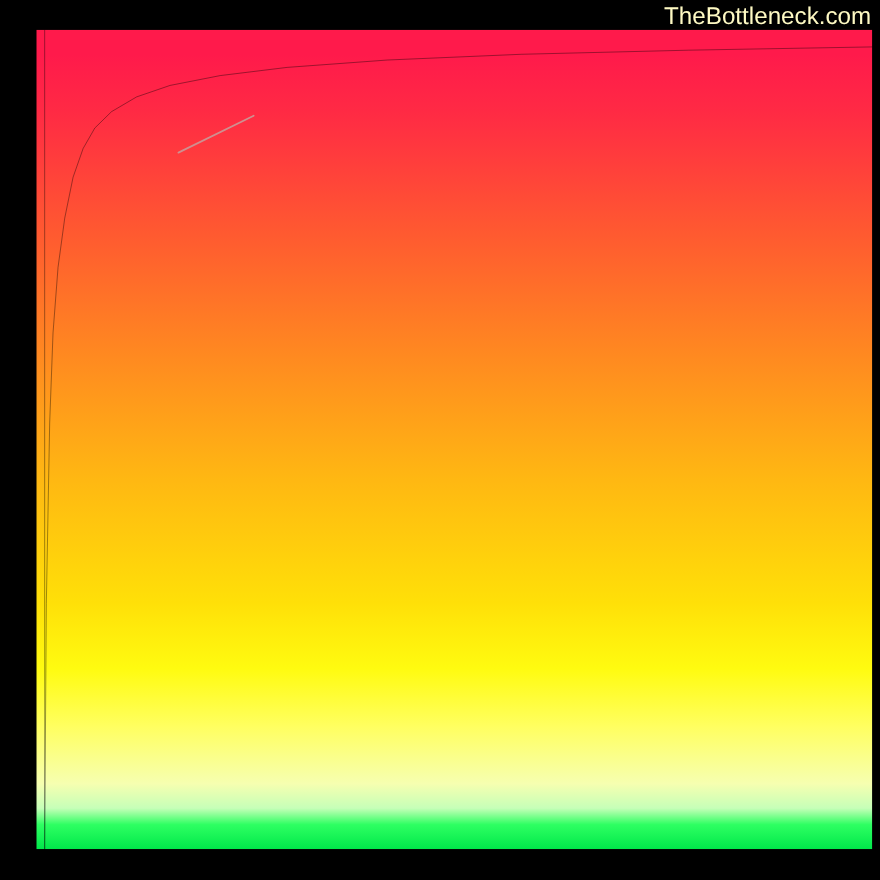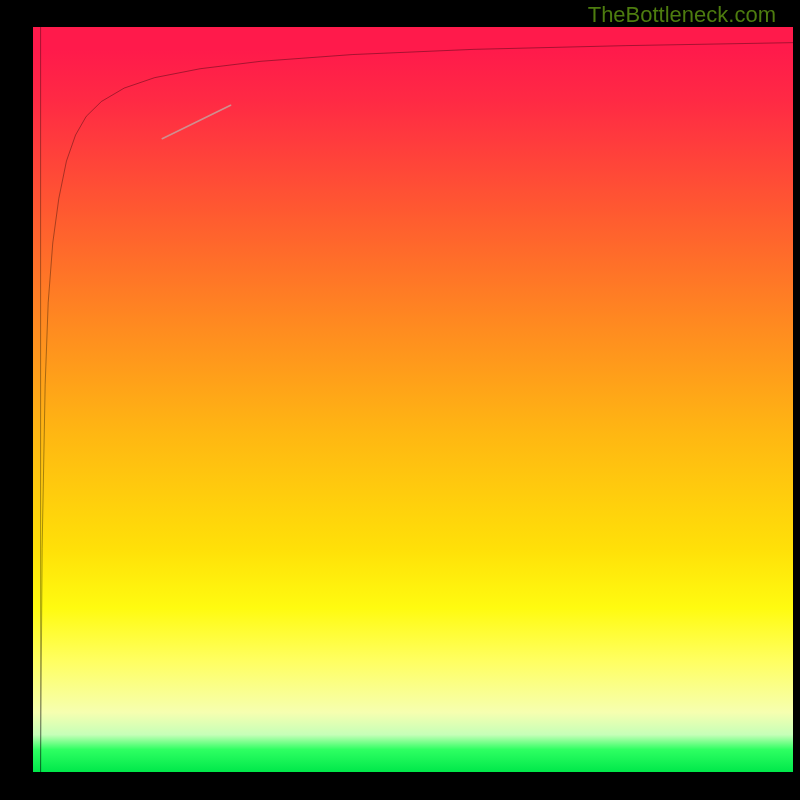--- a/index.html
+++ b/index.html
@@ -7,22 +7,22 @@
     width: 800px;
     height: 800px;
     background: #000;
     position: relative;
     font-family: Arial, Helvetica, sans-serif;
     overflow: hidden;
   }
   .attribution {
     position: absolute;
     top: 2px;
-    right: 24px;
-    color: #4d7c0f;
+    right: 8px;
+    color: #fef9c3;
     font-size: 22px;
     font-weight: 400;
     z-index: 20;
     letter-spacing: 0px;
   }
   .plot-area {
     position: absolute;
     left: 33px;
     top: 27px;
     width: 760px;

